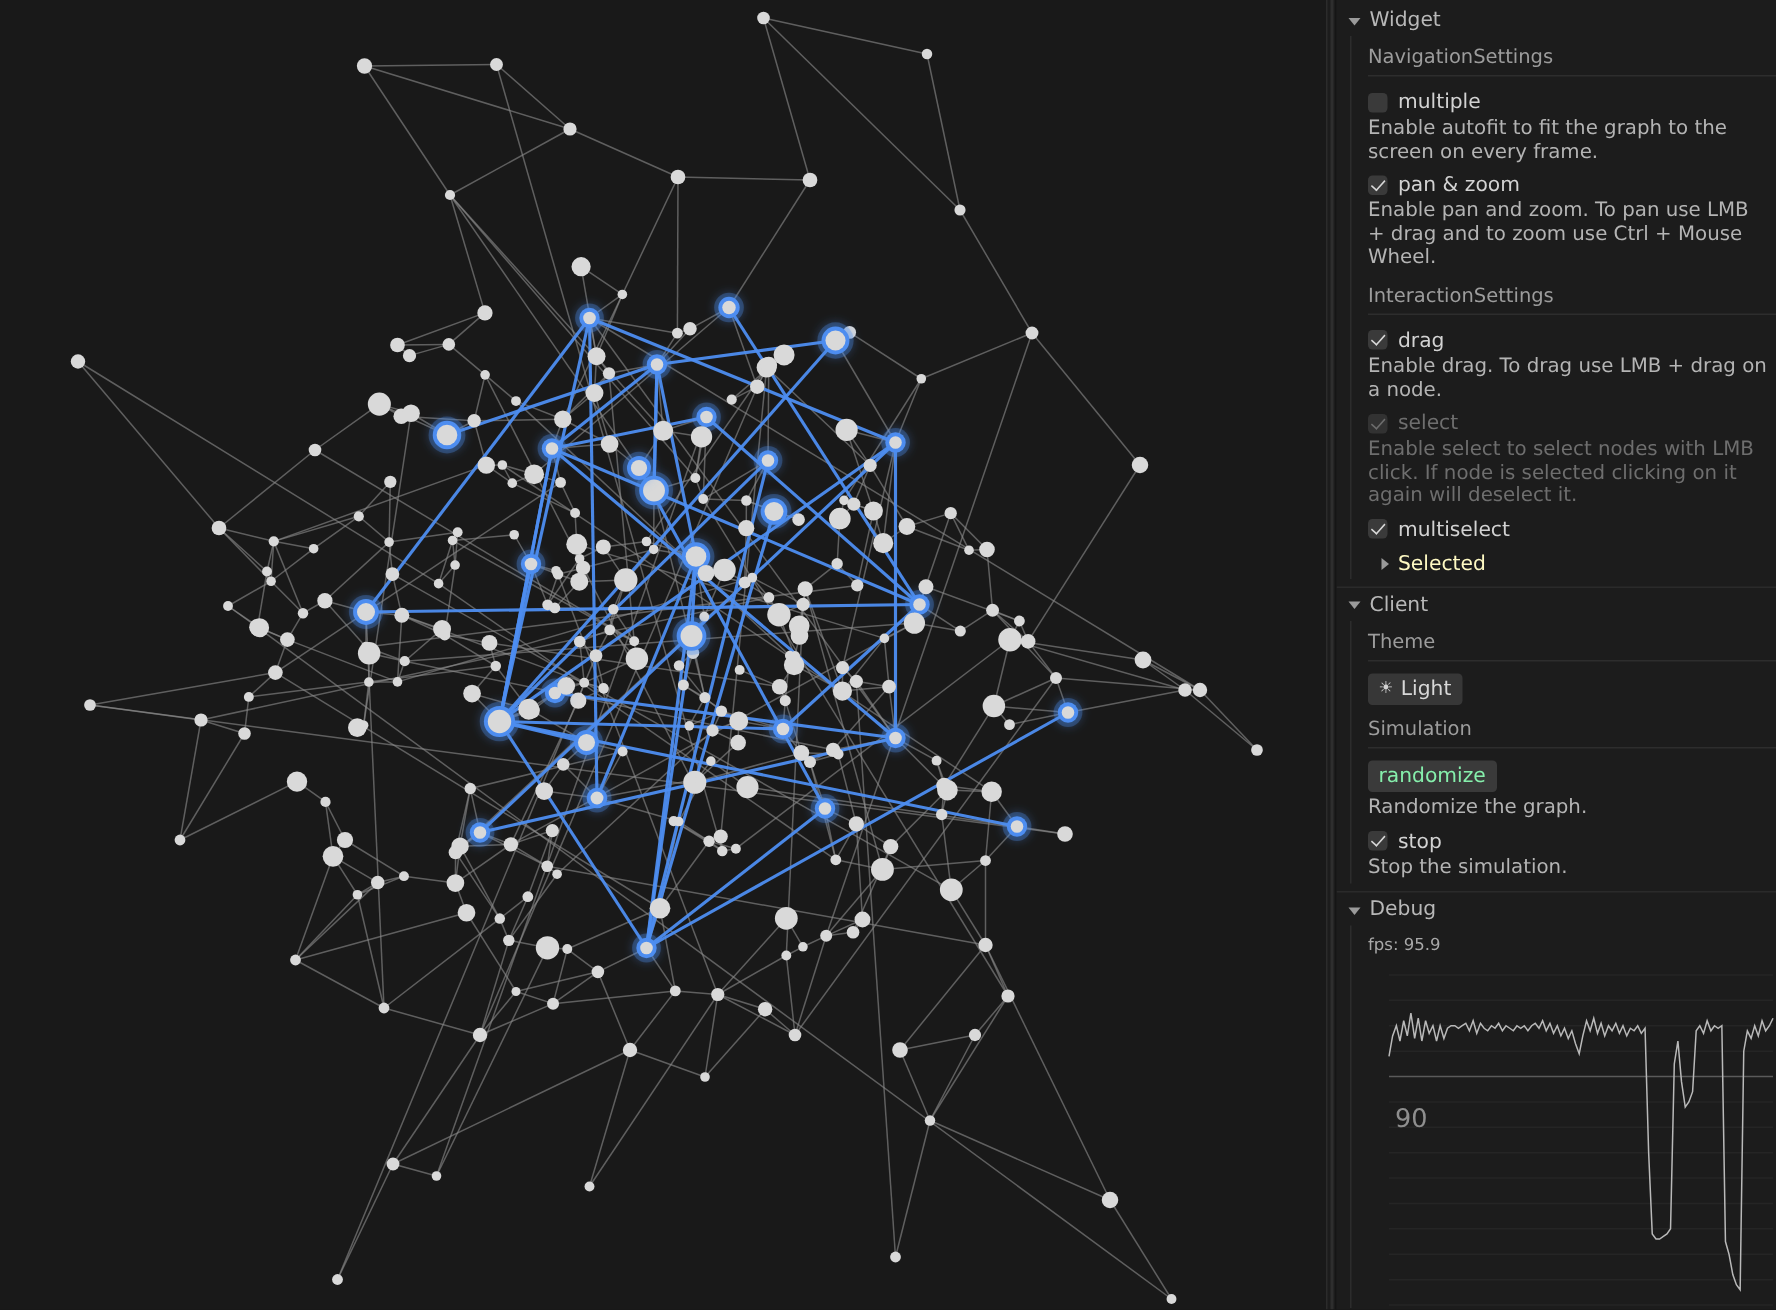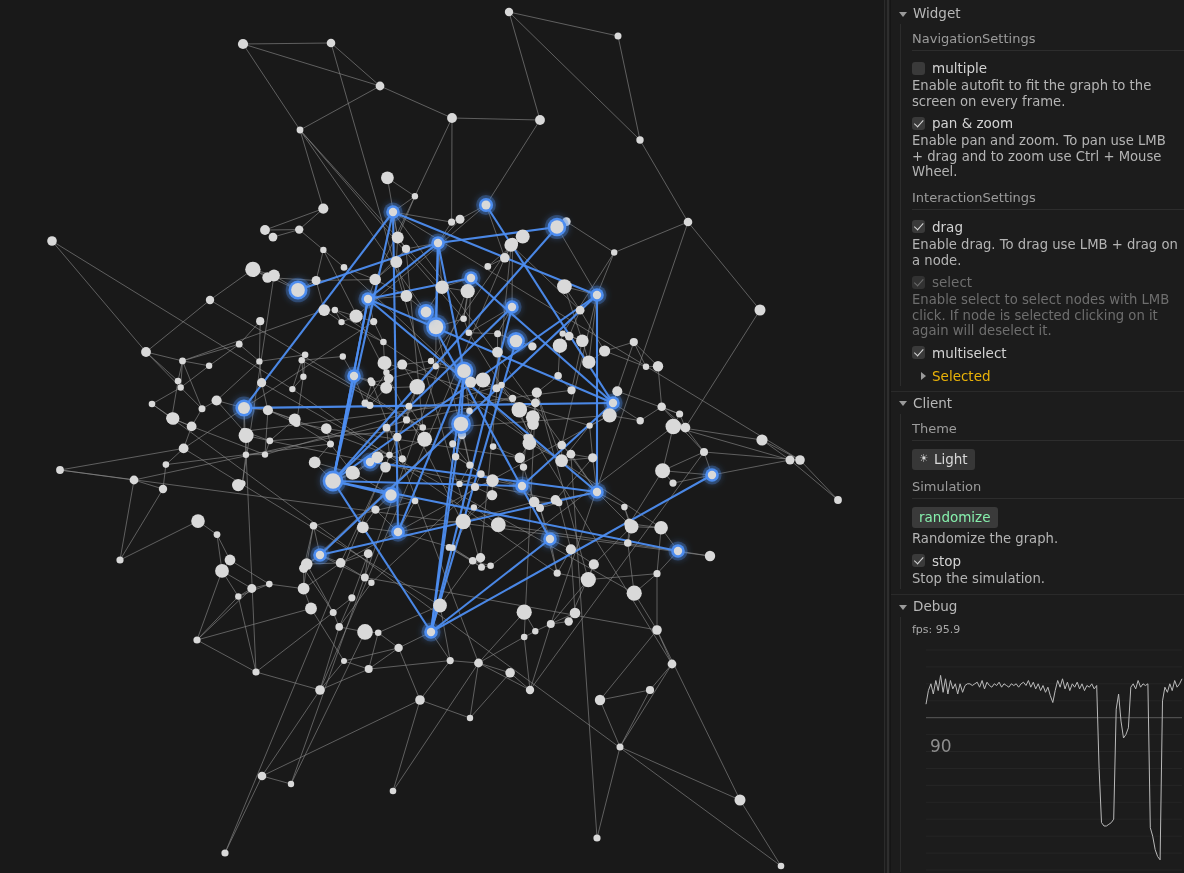--- a/index.html
+++ b/index.html
@@ -110,21 +110,21 @@
   }
 
   .row-disabled .cbox { background: #323232; }
   .row-disabled .cbox.checked::after { border-color: #6d6d6d; }
   .row-disabled .check-label,
   .desc-disabled { color: #6e6e6e; }
 
   .sub-collapse {
     display: flex; align-items: center; gap: 6px;
     padding: 6px 0 2px 9px;
-    color: #eab308; font-size: 13.5px;
+    color: #fef9c3; font-size: 13.5px;
     cursor: pointer; user-select: none;
   }
 
   .btn {
     display: inline-flex; align-items: center; gap: 5px;
     background: #373737;
     border-radius: 3px;
     padding: 2px 7px 3px 7px;
     font-size: 13.5px;
     color: #d8d8d8;

